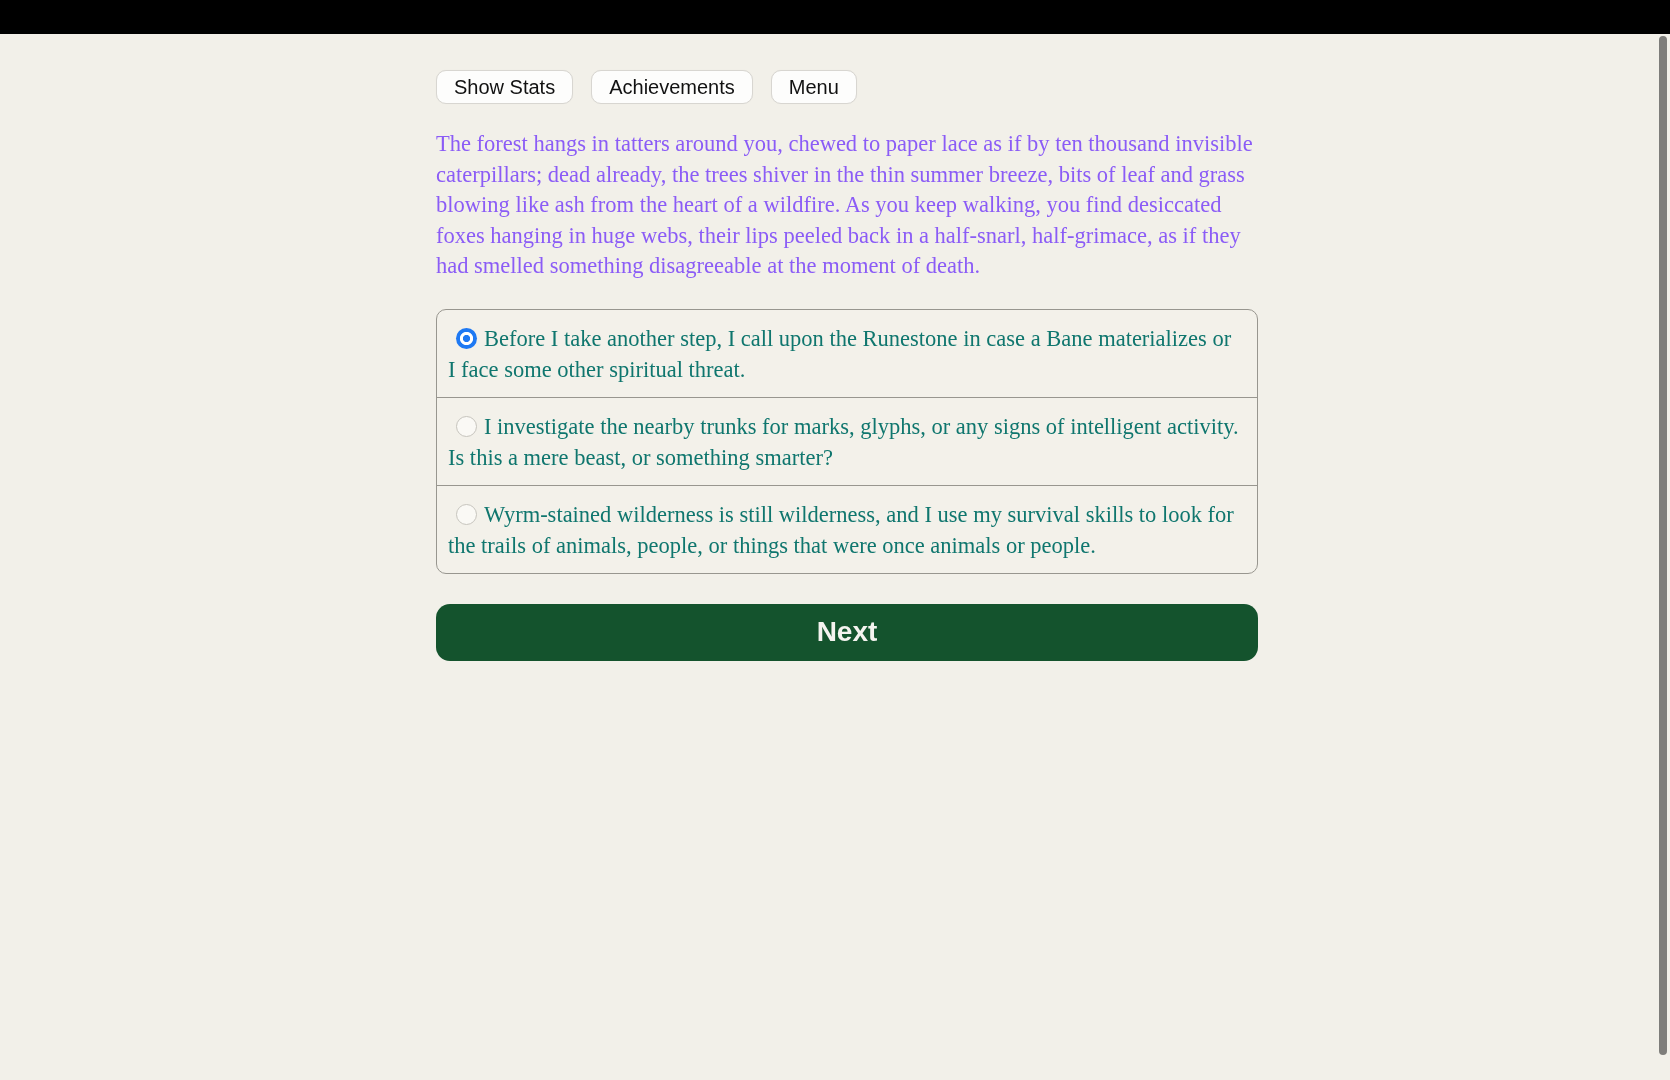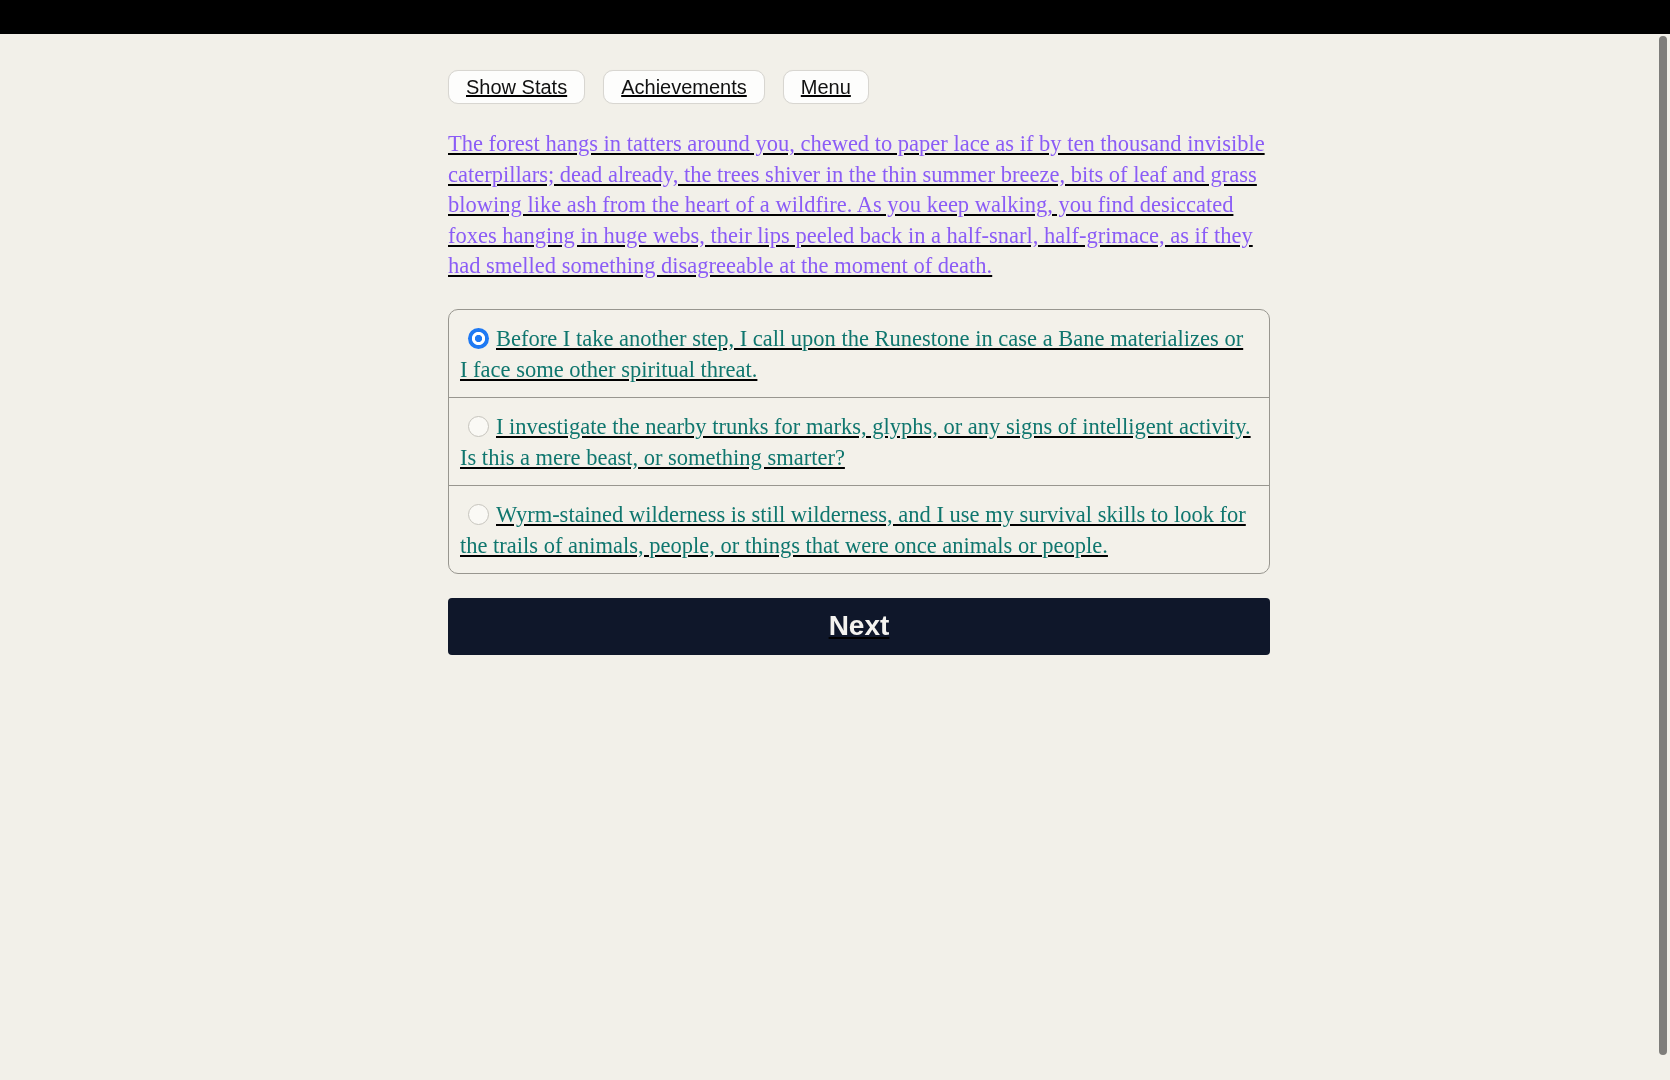--- a/index.html
+++ b/index.html
@@ -23,23 +23,22 @@
     top: 36px;
     right: 3px;
     width: 8px;
     height: 1019px;
     background: #7e7d7a;
     border-radius: 4px;
   }
   .content {
     position: absolute;
     top: 34px;
-    left: 448px;
+    left: 436px;
     width: 822px;
-    text-decoration: underline;
   }
   .toolbar {
     margin-top: 36px;
     display: flex;
     gap: 18px;
   }
   .toolbar button {
     height: 34px;
     padding: 0 17px;
     background: #fdfdfc;
@@ -90,26 +89,26 @@
   }
   .radio.selected {
     border: none;
     background: radial-gradient(circle at 50% 50%,
       #1e79f3 0 3.2px,
       #ffffff 4px 6.2px,
       #1e79f3 7px 100%);
   }
   .next {
     display: block;
-    margin-top: 24px;
+    margin-top: 30px;
     width: 822px;
     height: 57px;
-    background: #0f172a;
+    background: #14532d;
     border: none;
-    border-radius: 4px;
+    border-radius: 14px;
     color: #f4f3ef;
     font-family: "Liberation Sans", sans-serif;
     font-size: 28px;
     font-weight: bold;
     cursor: pointer;
   }
 </style>
 </head>
 <body>
 

